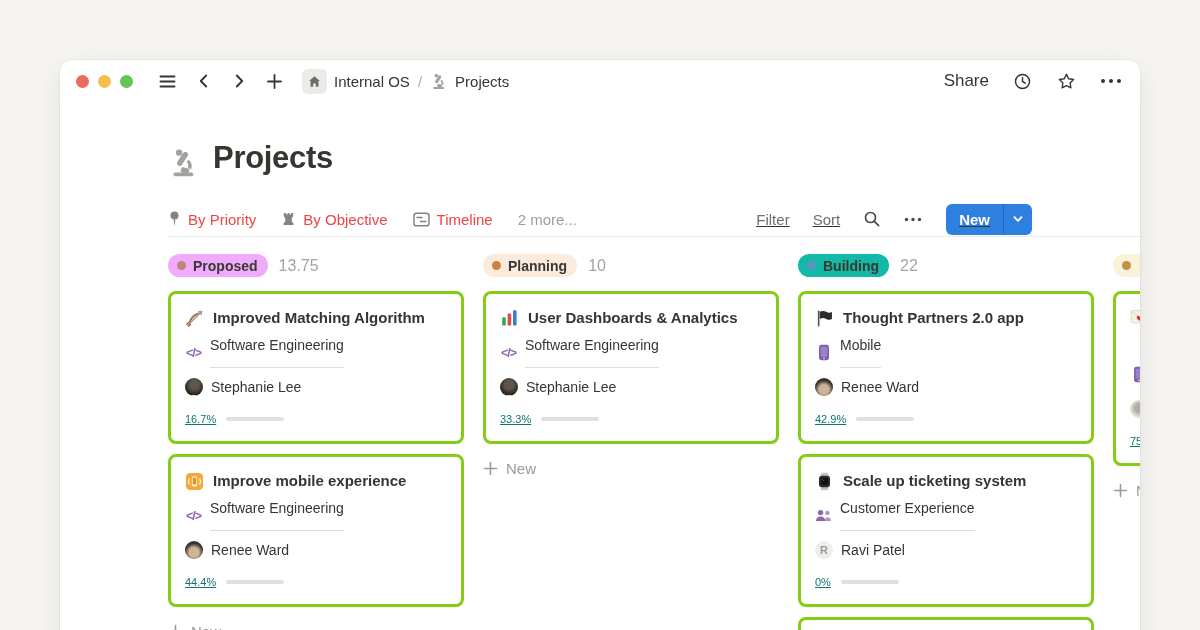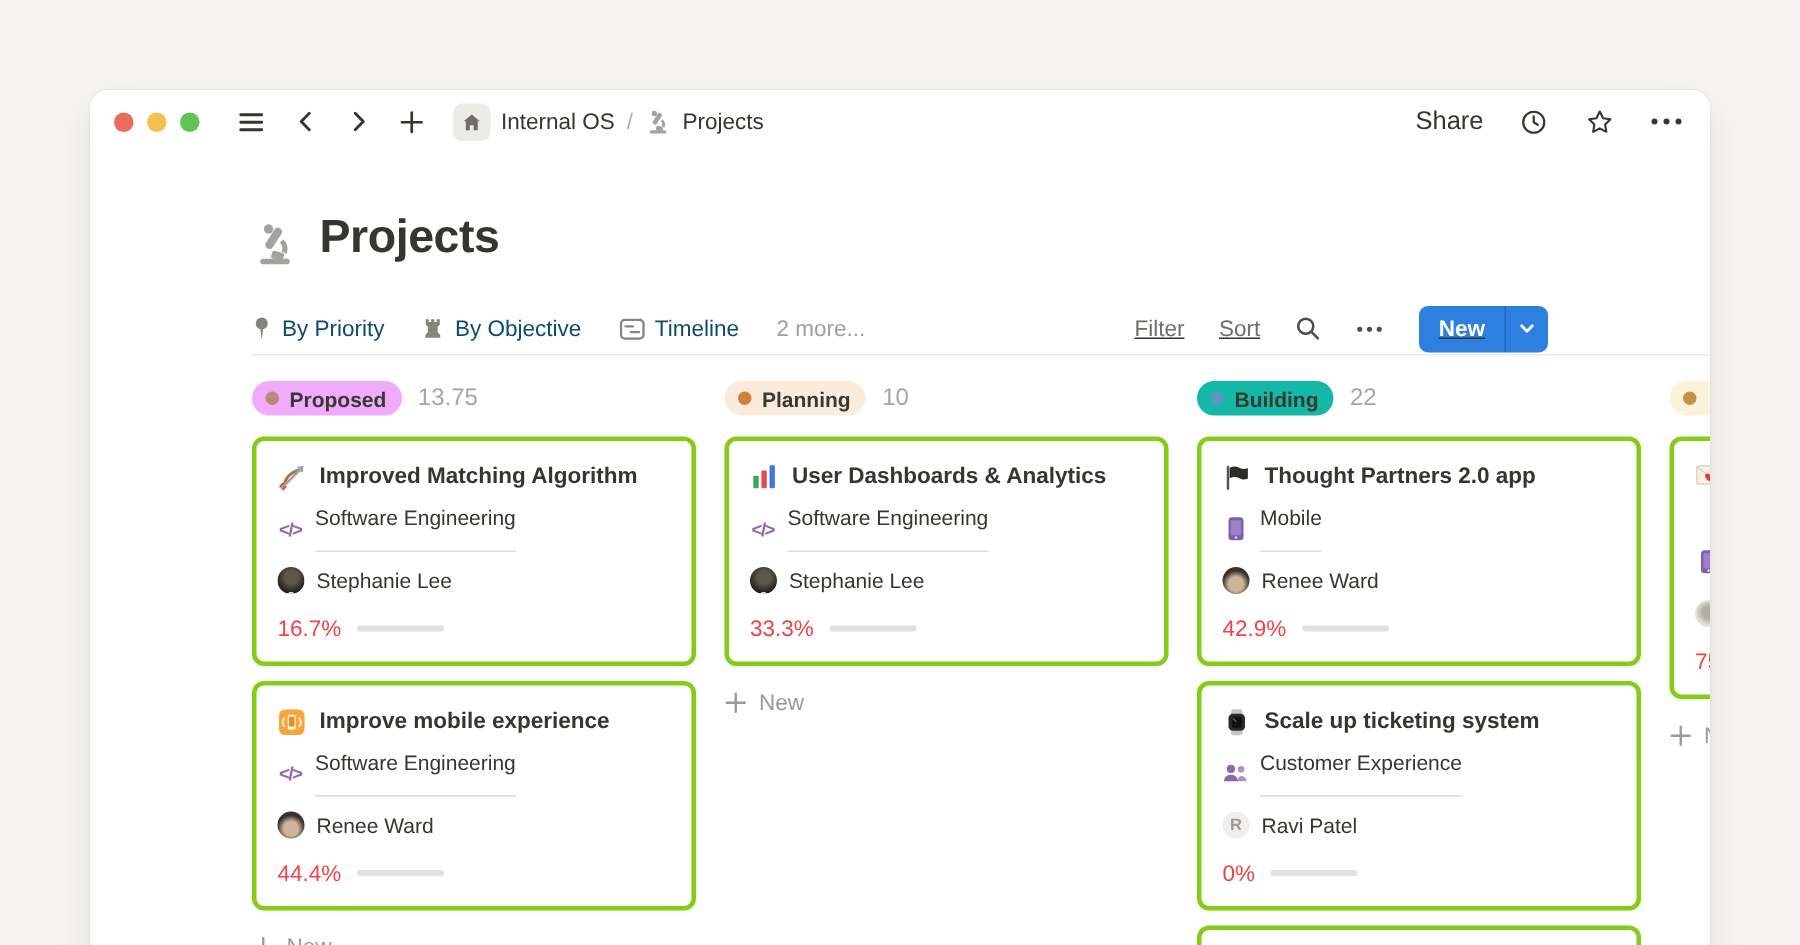--- a/index.html
+++ b/index.html
@@ -26,21 +26,21 @@
   .share { font-size:17px; color:#37352F; cursor:pointer; }
 
   
   .content { padding-left:108px; }
   .page-title { display:flex; align-items:flex-end; gap:15px; margin-top:34px; height:42px; }
   .page-title h1 { font-size:31px; font-weight:700; letter-spacing:-.3px; line-height:40px; }
 
   .toolbar { display:flex; align-items:center; margin-top:24px; height:35px;
              border-bottom:1px solid #EDECE8; padding-right:108px; }
   .tabs { display:flex; align-items:center; gap:25px; height:100%; }
-  .tab { display:flex; align-items:center; gap:7px; font-size:15px; color:#0c4a6e;
+  .tab { display:flex; align-items:center; gap:7px; font-size:15px; color:#ef4444;
          height:100%; position:relative; cursor:pointer; white-space:nowrap; }
   .tab.active { color:#37352F; font-weight:600; }
   .tab.active::after { content:""; position:absolute; left:-2px; right:-2px; bottom:-1px;
                        height:2.5px; background:#37352F; border-radius:2px; }
   .more { font-size:15px; color:#A09E9A; cursor:pointer; white-space:nowrap; }
   .tb2-right { margin-left:auto; display:flex; align-items:center; gap:23px;text-decoration:underline; }
   .link-btn { font-size:15px; color:#6F6E6A; cursor:pointer; }
   .new-btn { display:flex; align-items:stretch; height:31px; border-radius:6px; overflow:hidden;
              background:#2D7FE0; color:#fff; cursor:pointer; margin-left:1px; }
   .new-main { padding:0 13px; display:flex; align-items:center; font-size:15px; font-weight:600; }
@@ -76,21 +76,21 @@
   .person-name { font-size:14px; color:#37352F; white-space:nowrap; }
   .avatar { width:18px; height:18px; border-radius:50%; flex:none; }
   .av-stephanie { background:radial-gradient(circle at 50% 118%, #D8D2C8 0 19%, transparent 20%),
                   radial-gradient(circle at 52% 38%, #5E564B 0 30%, #201C18 72%); }
   .av-renee { background:radial-gradient(circle at 50% 64%, #CDB49A 0 33%, #39322C 62%); }
   .av-letter { background:#EFEEEC; color:#9B9A97; font-size:11px; font-weight:600;
                display:flex; align-items:center; justify-content:center; }
   .av-gray { background:radial-gradient(circle at 50% 45%, #B2ACA3 0 32%, #DFDBD4 68%);
              border:1px solid #E4E1DC; }
   .progress-row { display:flex; align-items:center; gap:10px; margin-top:14px; height:16px; }
-  .pct { font-size:15px; color:#ef4444; white-space:nowrap; }
+  .pct { font-size:11px; color:#0f766e; white-space:nowrap;text-decoration:underline; }
   .bar { width:58px; height:4px; border-radius:2px; background:#E2E0DC; overflow:hidden; }
   .fill { height:100%; background:#69977B; border-radius:2px; }
   .new-row { display:flex; align-items:center; gap:8px; margin-top:16px; color:#9B9A97;
              font-size:15px; cursor:pointer; }
 
   svg { display:block; }
 </style>
 </head>
 <body>
 

